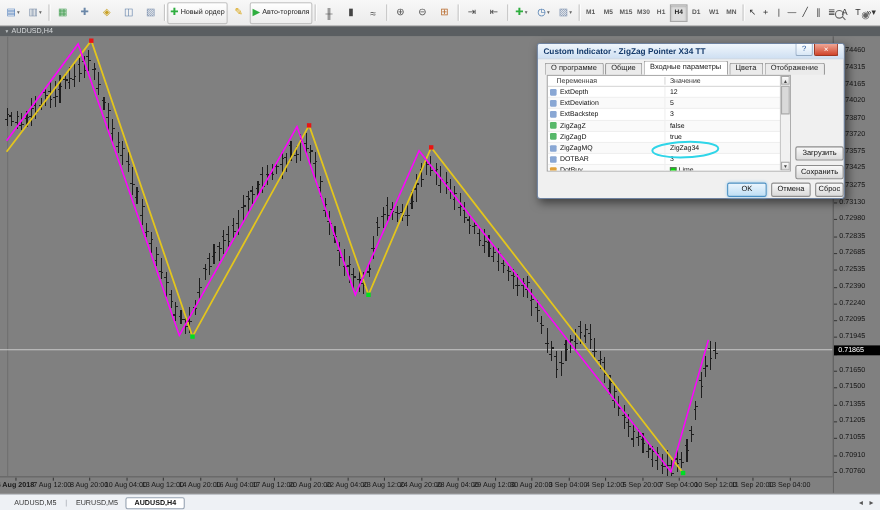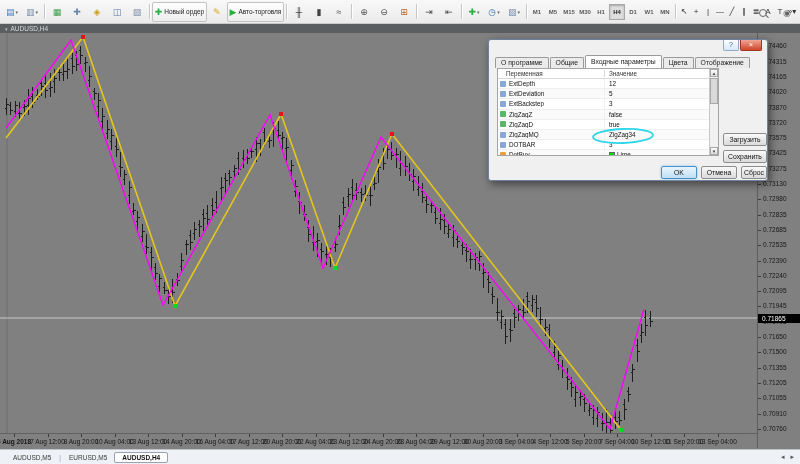--- a/index.html
+++ b/index.html
@@ -790,20 +790,23 @@
     <span class="btabsep">|</span>
     <div class="btab">EURUSD,M5</div>
     <div class="btab active">AUDUSD,H4</div>
     <div class="tabarrows">
       <span>◂</span>
       <span>▸</span>
     </div>
   </div>
 
 <div class="dialog" id="dialog">
+  <div class="dtitle">
+    <span>Custom Indicator - ZigZag Pointer X34 TT</span>
+  </div>
   <div class="dbtns">
     <div class="dhelp">?</div>
     <div class="dclose">×</div>
   </div>
   <div class="dtabs" id="dtabs">
       <div class="dtab">О программе</div>
       <div class="dtab">Общие</div>
       <div class="dtab active">Входные параметры</div>
       <div class="dtab">Цвета</div>
       <div class="dtab">Отображение</div>

